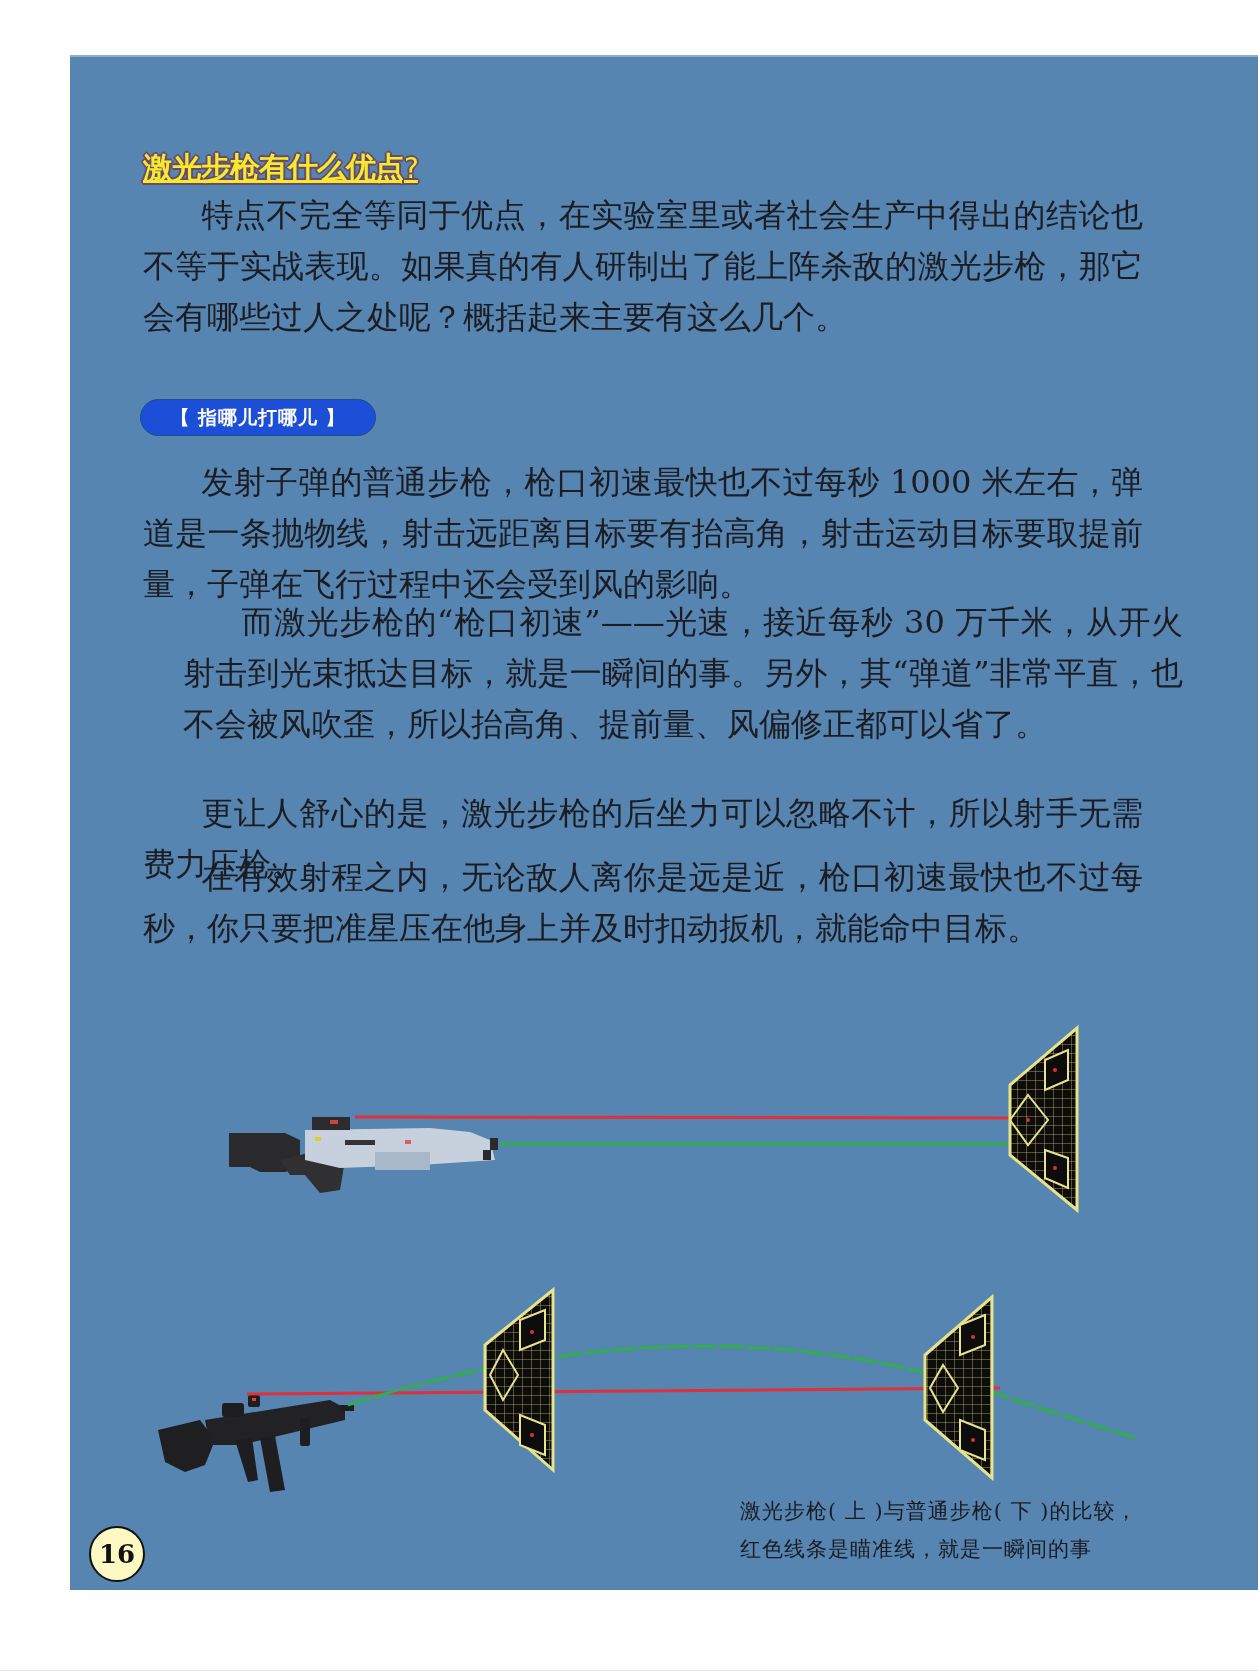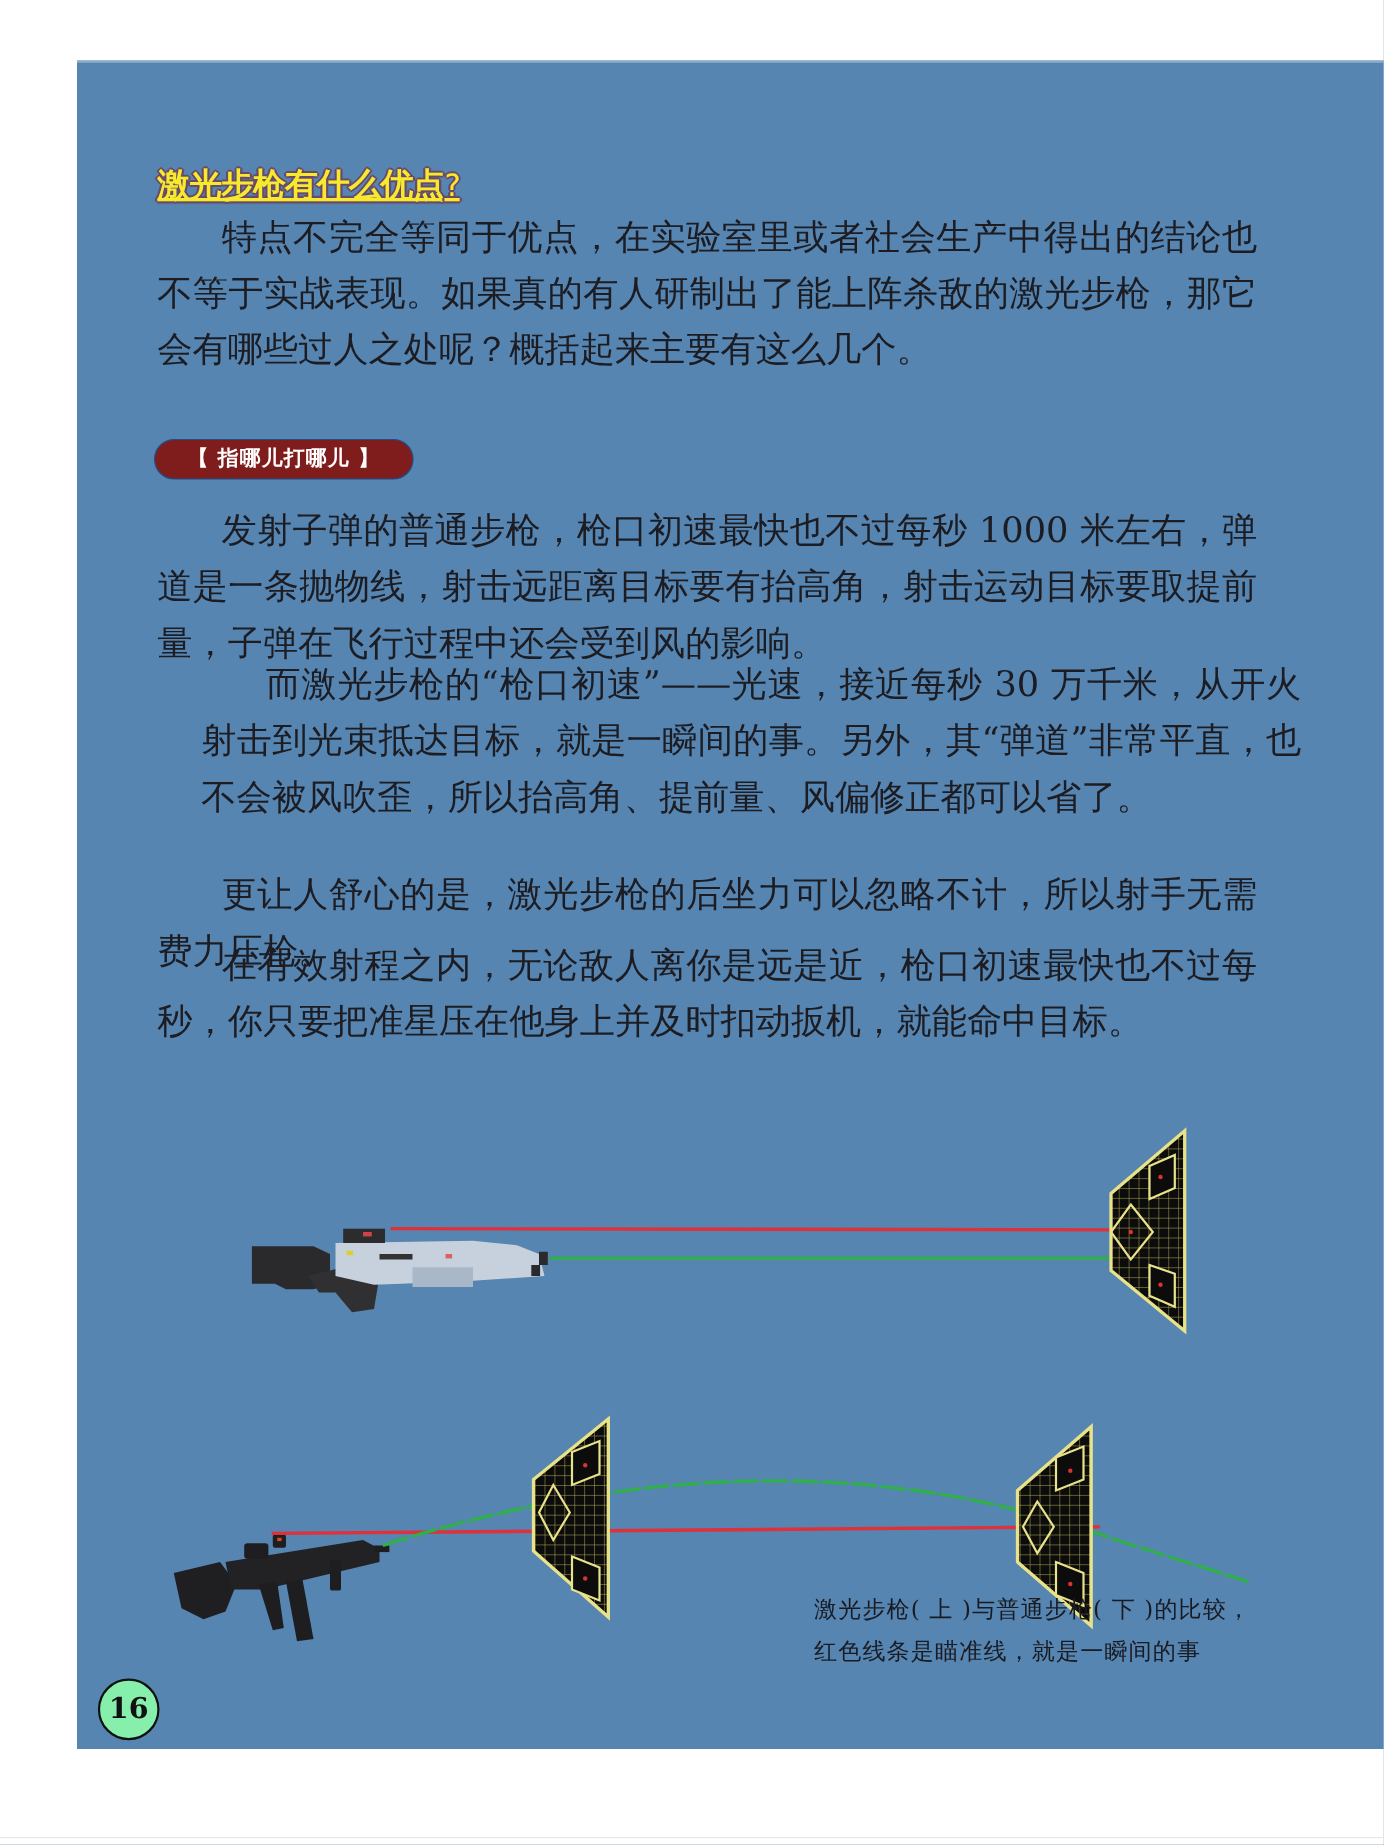--- a/index.html
+++ b/index.html
@@ -26,34 +26,34 @@
   }
   .section-title .q { font-weight: normal; font-size: 28px; }
   .para {
     position: absolute; left: 143px; width: 1000px;
     font-size: 32px; line-height: 51px; color: #1c1c22;
     margin: 0; text-align: justify;
   }
   .para .indent { display: inline-block; width: 58px; }
   .tag-pill {
     position: absolute; left: 140px; top: 399px; width: 236px; height: 37px;
-    background: #7f1d1d; border: 1.5px solid #1a4f8a; border-radius: 19px;
+    background: #1d4ed8; border: 1.5px solid #1a4f8a; border-radius: 19px;
     box-sizing: border-box; color: #ffffff;
     font-family: "DejaVu Sans", "Liberation Sans", sans-serif;
     font-size: 19px; font-weight: bold; line-height: 34px; text-align: center;
     letter-spacing: 1px;
   }
   .illustration { position: absolute; left: 70px; top: 1000px; width: 1188px; height: 520px; }
   .caption {
-    position: absolute; left: 740px; top: 1444px; width: 420px;
+    position: absolute; left: 740px; top: 1492px; width: 420px;
     font-size: 21px; line-height: 38px; color: #1a1a22; letter-spacing: 1px;
   }
   .page-number {
     position: absolute; left: 89px; top: 1526px; width: 56px; height: 56px;
-    border-radius: 50%; background: #86efac; border: 2px solid #111;
+    border-radius: 50%; background: #fef9c3; border: 2px solid #111;
     box-sizing: border-box; text-align: center; line-height: 52px;
     font-family: "DejaVu Serif", "Liberation Serif", serif;
     font-weight: bold; font-size: 26px; color: #111;
   }
   .bottom-rule {
     position: absolute; left: 0; top: 1670px; width: 1258px; height: 1px; background: #e6e6e6;
   }
 </style>
 </head>
 <body>

